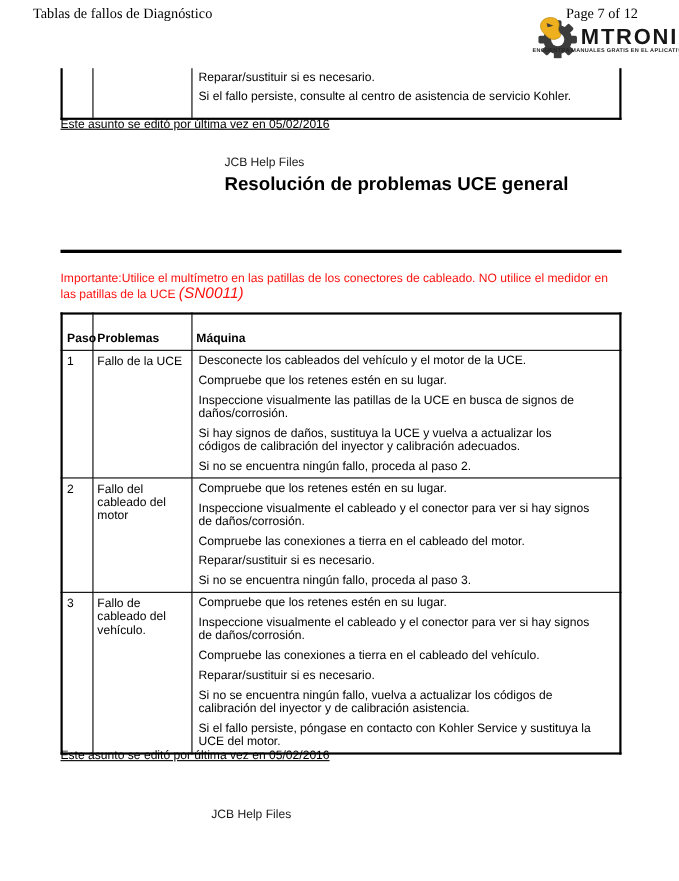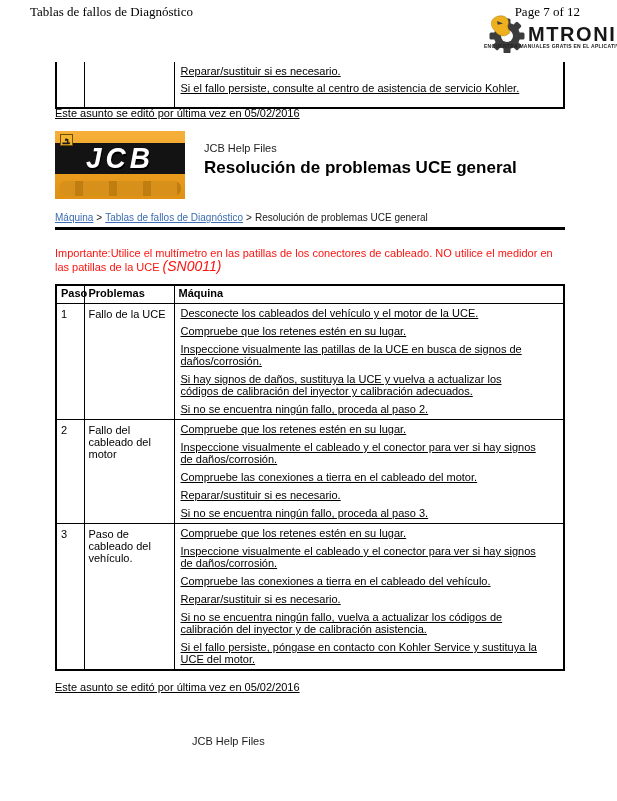--- a/index.html
+++ b/index.html
@@ -30,24 +30,24 @@
   
   .data-table{
     border-collapse:collapse;table-layout:fixed;width:510px;
     font-size:11px;line-height:12px;
   }
   .data-table,.data-table th,.data-table td{border:1px solid #000;}
   .data-table{border-width:2px;}
   .col-paso{width:28px;}
   .col-prob{width:90px;}
   .data-table th{
-    text-align:left;font-weight:bold;padding:0 4px 4px 4px;font-size:11px;
+    text-align:left;font-weight:bold;padding:15px 4px 4px 4px;font-size:11px;
   }
   .data-table td{vertical-align:top;padding:4px 3px 4px 4px;}
-  .data-table td.c-acc{padding:3px 24px 4px 6px;text-decoration:underline;}
+  .data-table td.c-acc{padding:3px 24px 4px 6px;}
   .act{margin:0 0 6px 0;line-height:12px;}
   .act:last-child{margin-bottom:0;}
   .prev-table{position:absolute;left:55px;top:62px;border-top:none;}
   .prev-table td{border-top:none;height:37px;}
   .prev-table .act{margin-bottom:5px;}
   .main-table{position:absolute;left:55px;top:284px;}
   .main-table th{height:13px;}
   
   .edited-note{position:absolute;left:55px;font-size:11px;text-decoration:underline;}
   .edited-top{top:107px;}
@@ -134,38 +134,24 @@
         <td class="c-acc" id="prev-actions">
             <p class="act">Reparar/sustituir si es necesario.</p>
             <p class="act">Si el fallo persiste, consulte al centro de asistencia de servicio Kohler.</p>
           </td>
       </tr>
     </tbody>
   </table>
 
   <div class="edited-note edited-top">Este asunto se editó por última vez en 05/02/2016</div>
 
-  <div class="jcb-logo">
-    <div class="jcb-mini">
-      <svg width="11" height="10" viewBox="0 0 12 12">
-          <path d="M1 9 h5.5 v-2.2 h-2.6 l1 -3 l3.4 1.2 v4 h2.4 l-1 2 h-8.7 z" fill="#1d1d1d"></path>
-        </svg>
-    </div>
-    <div class="jcb-band">
-      <span class="jcb-word">JCB</span>
-    </div>
-    <div class="jcb-bottom"></div>
-  </div>
 
   <div class="doc-subtitle">JCB Help Files</div>
   <h1 class="doc-title">Resolución de problemas UCE general</h1>
 
-  <div class="breadcrumb">
-    <a class="bc-link" href="#">Máquina</a><span class="bc-sep">&gt;</span><a class="bc-link" href="#">Tablas de fallos de Diagnóstico</a><span class="bc-sep">&gt;</span><span class="bc-current">Resolución de problemas UCE general</span>
-  </div>
 
   <div class="rule"></div>
 
   <p class="important"><span class="imp-label">Importante:</span><span>Utilice el multímetro en las patillas de los conectores de cableado. NO utilice el medidor en las patillas de la UCE</span><span class="imp-code">(SN0011)</span></p>
 
   <table class="data-table main-table">
     <colgroup>
         <col class="col-paso">
         <col class="col-prob">
         <col>
@@ -195,21 +181,21 @@
           <td class="c-acc">
             <p class="act">Compruebe que los retenes estén en su lugar.</p>
             <p class="act">Inspeccione visualmente el cableado y el conector para ver si hay signos de daños/corrosión.</p>
             <p class="act">Compruebe las conexiones a tierra en el cableado del motor.</p>
             <p class="act">Reparar/sustituir si es necesario.</p>
             <p class="act">Si no se encuentra ningún fallo, proceda al paso 3.</p>
           </td>
         </tr>
         <tr>
           <td class="c-paso">3</td>
-          <td class="c-prob">Paso de cableado del vehículo.</td>
+          <td class="c-prob">Fallo de cableado del vehículo.</td>
           <td class="c-acc">
             <p class="act">Compruebe que los retenes estén en su lugar.</p>
             <p class="act">Inspeccione visualmente el cableado y el conector para ver si hay signos de daños/corrosión.</p>
             <p class="act">Compruebe las conexiones a tierra en el cableado del vehículo.</p>
             <p class="act">Reparar/sustituir si es necesario.</p>
             <p class="act">Si no se encuentra ningún fallo, vuelva a actualizar los códigos de calibración del inyector y de calibración asistencia.</p>
             <p class="act">Si el fallo persiste, póngase en contacto con Kohler Service y sustituya la UCE del motor.</p>
           </td>
         </tr>
       </tbody>

